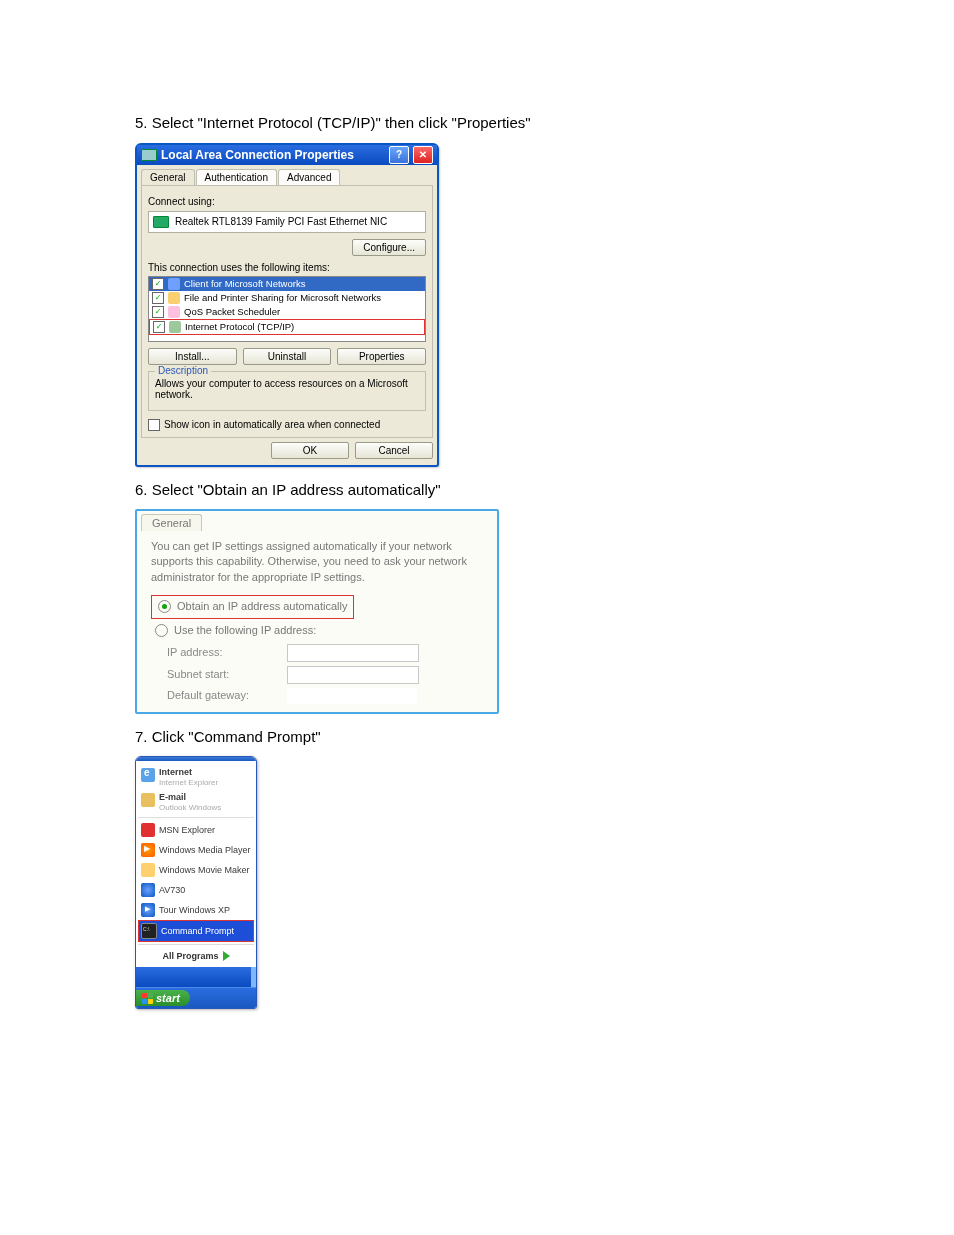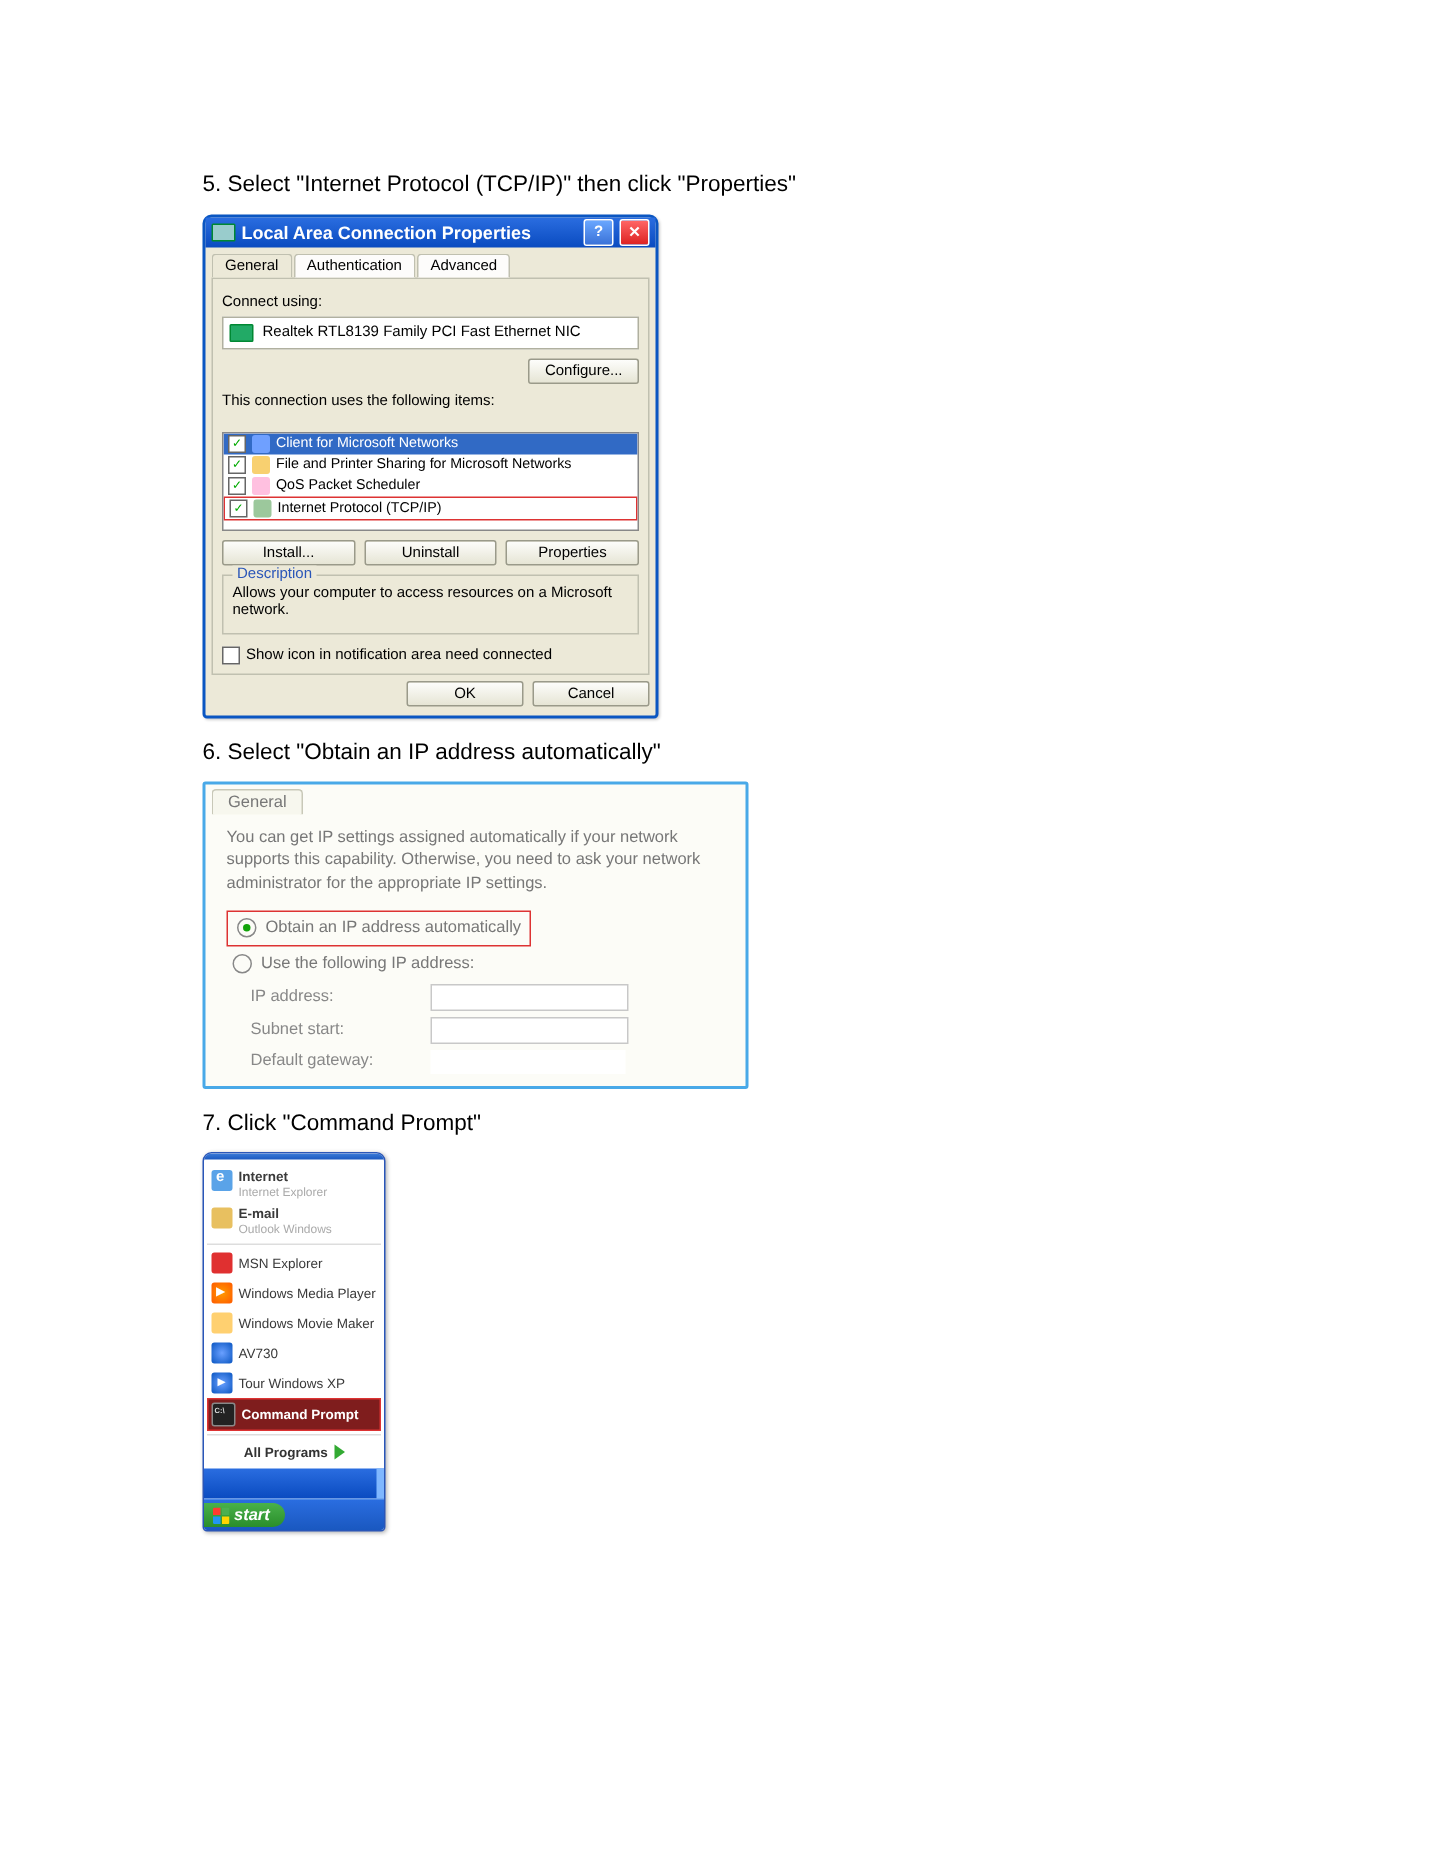--- a/index.html
+++ b/index.html
@@ -250,21 +250,21 @@
   .sm-item.two-line { align-items: flex-start; }
   .sm-item .icon {
     width: 14px; height: 14px;
     display: inline-block;
     border-radius: 2px;
     flex-shrink: 0;
   }
   .sm-item .texts { line-height: 1.05; }
   .sm-item .subtitle { color: #aaa; font-size: 8px; }
   .sm-divider { border-top: 1px solid #ddd; margin: 2px 0; }
-  .sm-item.highlight { background: #7f1d1d; color: #fff; font-weight: bold; }
+  .sm-item.highlight { background: #1d4ed8; color: #fff; }
   .sm-item.redoutline { outline: 1.5px solid #d33; outline-offset: -1px; }
   .sm-allprograms {
     text-align: center;
     font-weight: bold;
     font-size: 9px;
     padding: 4px;
     color: #333;
     display: flex;
     align-items: center;
     justify-content: center;
@@ -349,21 +349,21 @@
     </div>
     <div class="dlg1-body">
       <div style="margin:4px 0;">Connect using:</div>
       <div class="adapter-box">
         <span class="nic-icon"></span>
         <span>Realtek RTL8139 Family PCI Fast Ethernet NIC</span>
       </div>
       <div class="row-right">
         <span class="btn">Configure...</span>
       </div>
-      <div style="margin-bottom:15px;">This connection uses the following items:</div>
+      <div style="margin-bottom:3px;">This connection uses the following items:</div>
 
       <div class="items-box">
         <div class="item selected">
           <span class="chk">✓</span>
           <span class="svc-icon client"></span>
           <span>Client for Microsoft Networks</span>
         </div>
         <div class="item">
           <span class="chk">✓</span>
           <span class="svc-icon fileprint"></span>
@@ -389,21 +389,21 @@
         <span class="btn">Properties</span>
       </div>
 
       <div class="group">
         <span class="group-legend">Description</span>
         <div style="font-size:10px; min-height:26px;">Allows your computer to access resources on a Microsoft network.</div>
       </div>
 
       <div class="checkbox-row">
         <span class="chk" style="color:transparent">✓</span>
-        <span>Show icon in notification area need connected</span>
+        <span>Show icon in automatically area when connected</span>
       </div>
     </div>
     <div class="dlg1-footer">
       <span class="btn">OK</span>
       <span class="btn">Cancel</span>
     </div>
   </div>
 
   <div class="instruction">6.  Select "Obtain an IP address automatically"</div>
 

